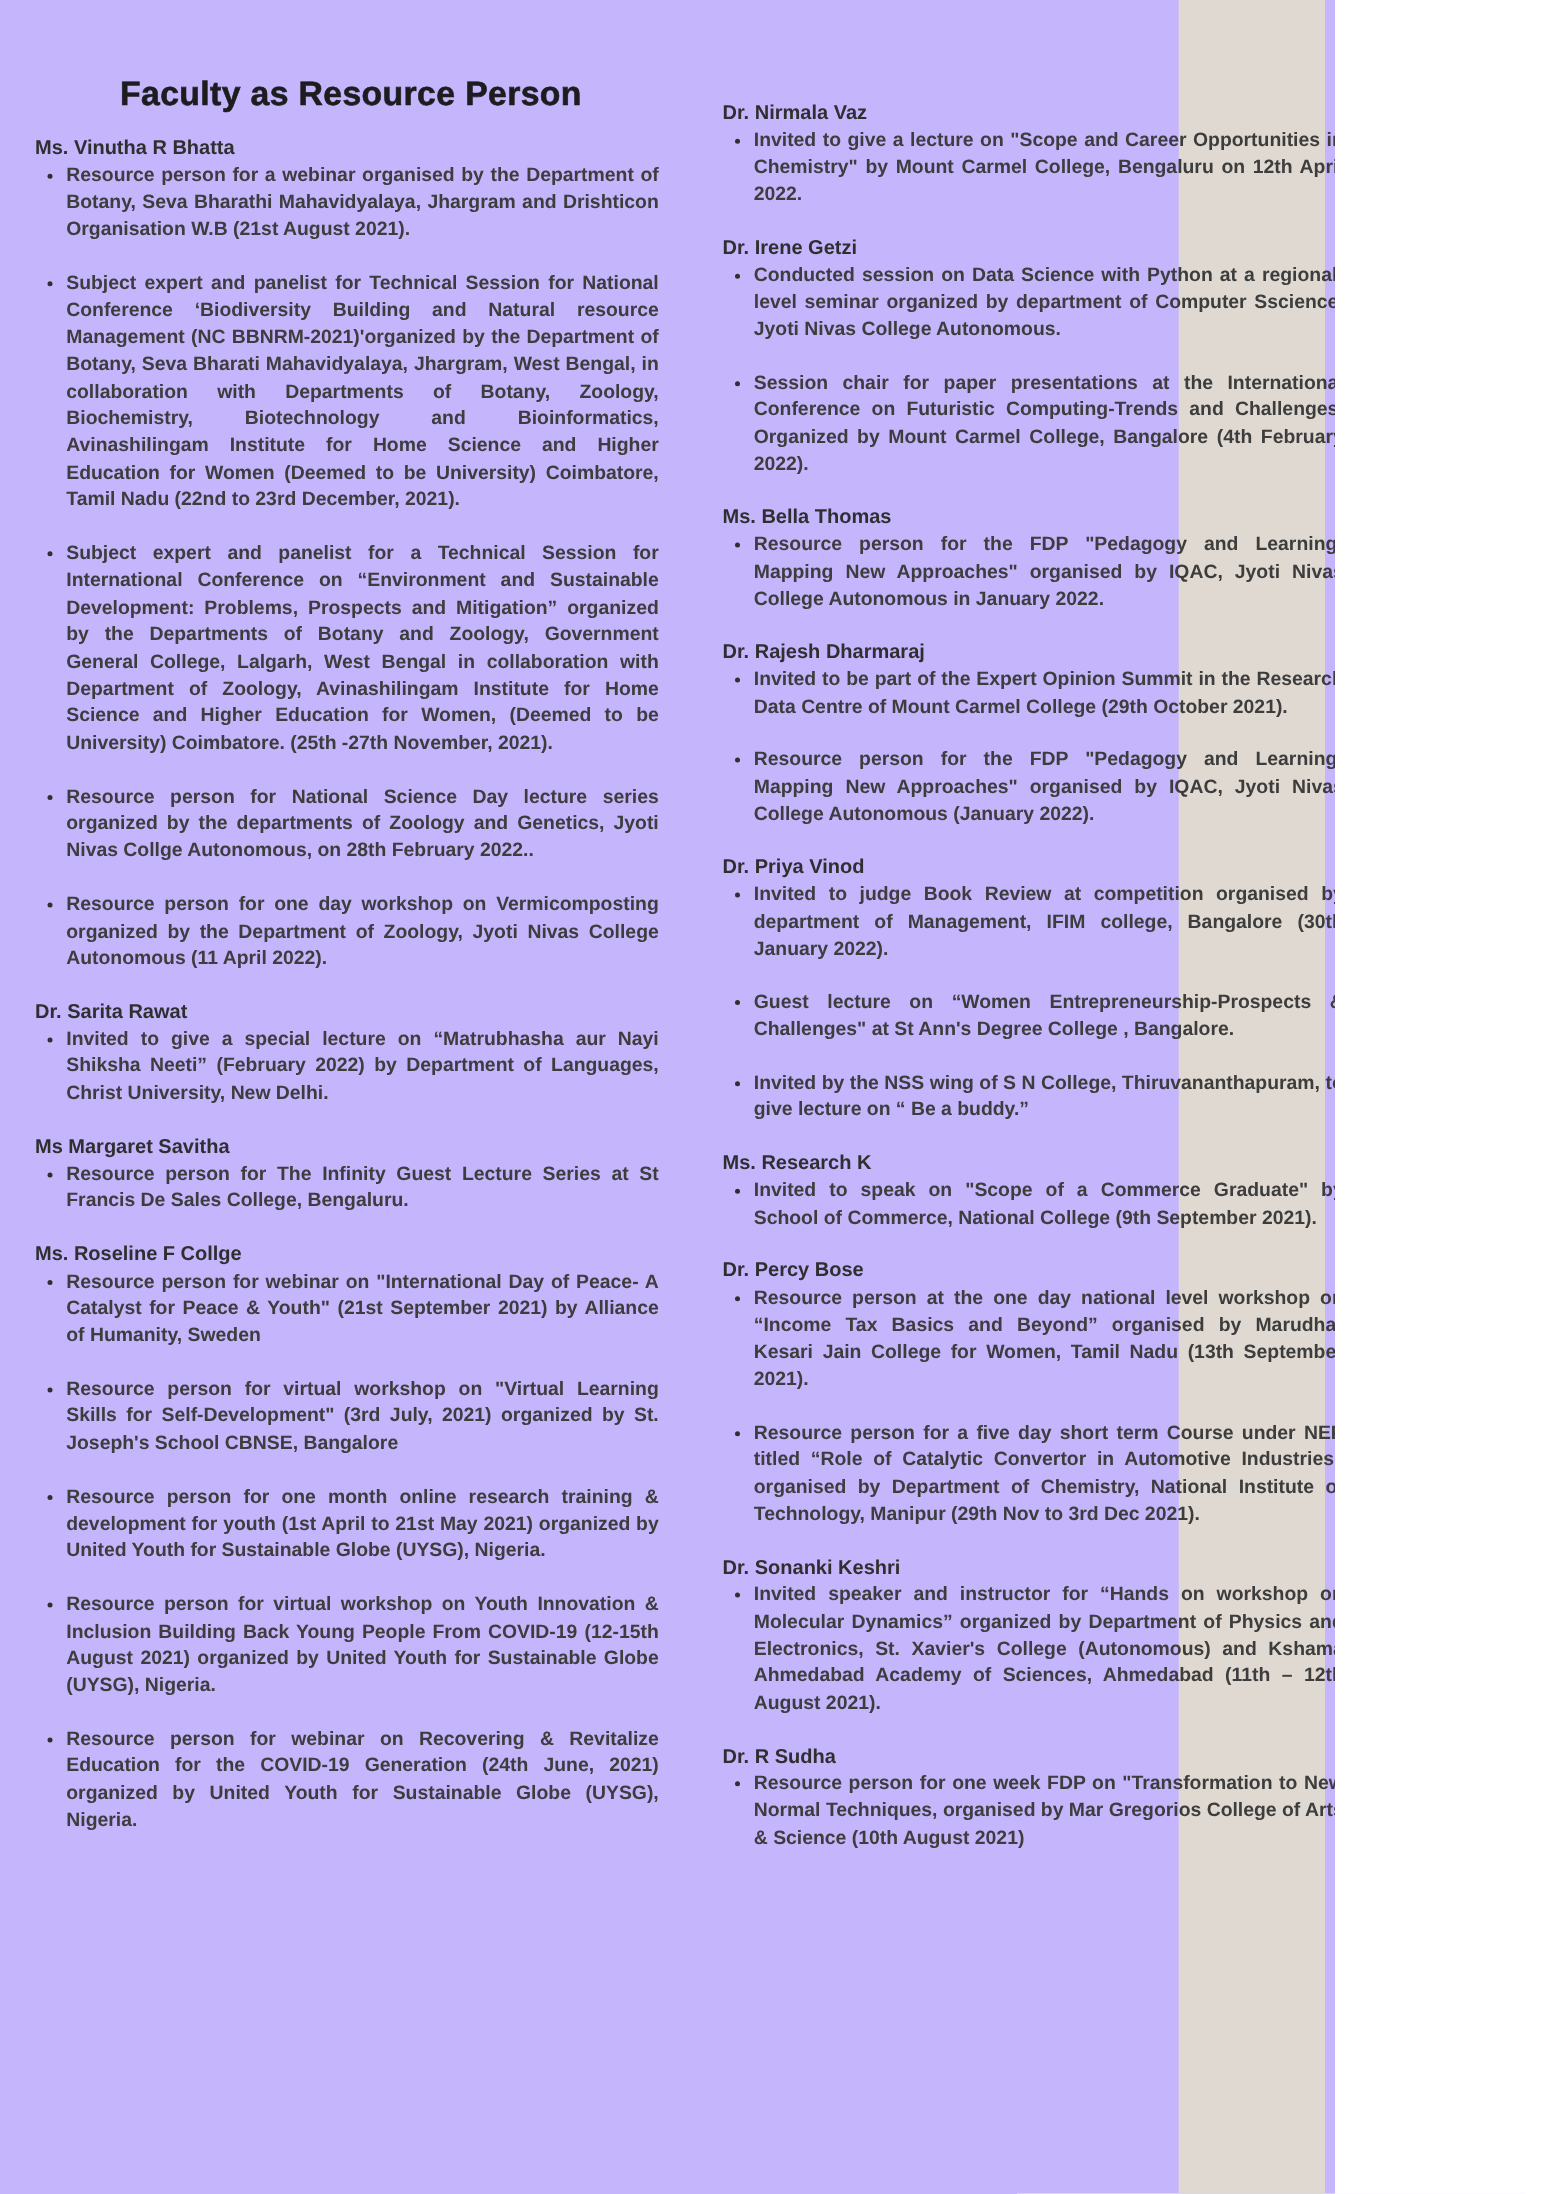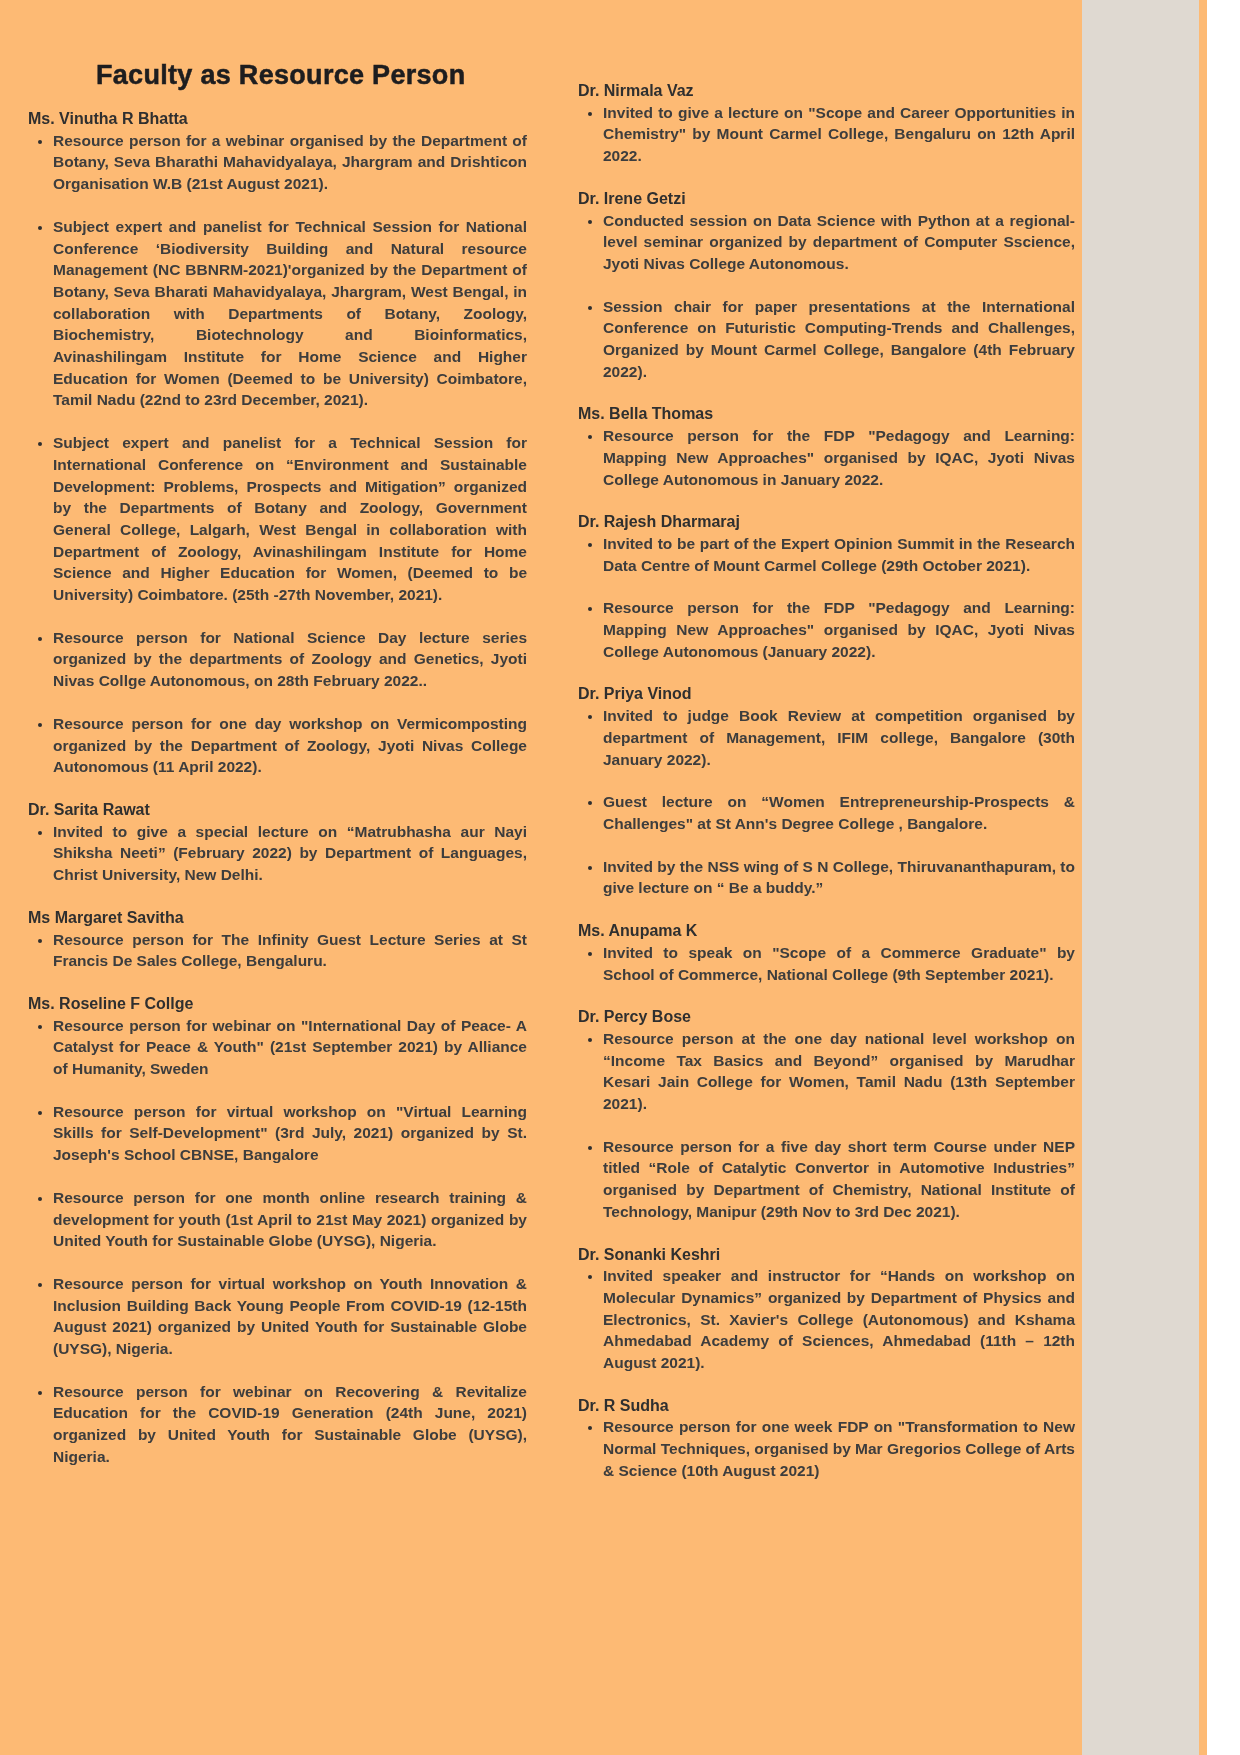--- a/index.html
+++ b/index.html
@@ -2,23 +2,23 @@
 <html><head>
 <meta charset="utf-8">
 <style>
   html, body {
     margin: 0;
     padding: 0;
     background: #ffffff;
   }
   #page {
     position: relative;
-    width: 1207px;
+    width: 1068px;
     height: 1755px;
-    background: #fdba74;
+    background: #c4b5fd;
     overflow: hidden;
     font-family: "Liberation Sans", "DejaVu Sans", sans-serif;
     color: #3d3d3d;
   }
   #accent-stripe {
     position: absolute;
     top: 0;
     right: 8px;
     width: 117px;
     height: 100%;
@@ -138,21 +138,21 @@
         </section>
         <section class="faculty-section">
           <h3 class="faculty-name">Dr. Priya Vinod</h3>
           <ul class="activity-list">
             <li class="activity-item">Invited to judge Book Review at competition organised by department of Management, IFIM college, Bangalore (30th January 2022).</li>
             <li class="activity-item">Guest lecture on “Women Entrepreneurship-Prospects &amp; Challenges" at St Ann's Degree College , Bangalore.</li>
             <li class="activity-item">Invited by the NSS wing of S N College, Thiruvananthapuram, to give lecture on “ Be a buddy.”</li>
           </ul>
         </section>
         <section class="faculty-section">
-          <h3 class="faculty-name">Ms. Anupama K</h3>
+          <h3 class="faculty-name">Ms. Research K</h3>
           <ul class="activity-list">
             <li class="activity-item">Invited to speak on "Scope of a Commerce Graduate" by School of Commerce, National College (9th September 2021).</li>
           </ul>
         </section>
         <section class="faculty-section">
           <h3 class="faculty-name">Dr. Percy Bose</h3>
           <ul class="activity-list">
             <li class="activity-item">Resource person at the one day national level workshop on “Income Tax Basics and Beyond” organised by Marudhar Kesari Jain College for Women, Tamil Nadu (13th September 2021).</li>
           </ul>
         </section>

